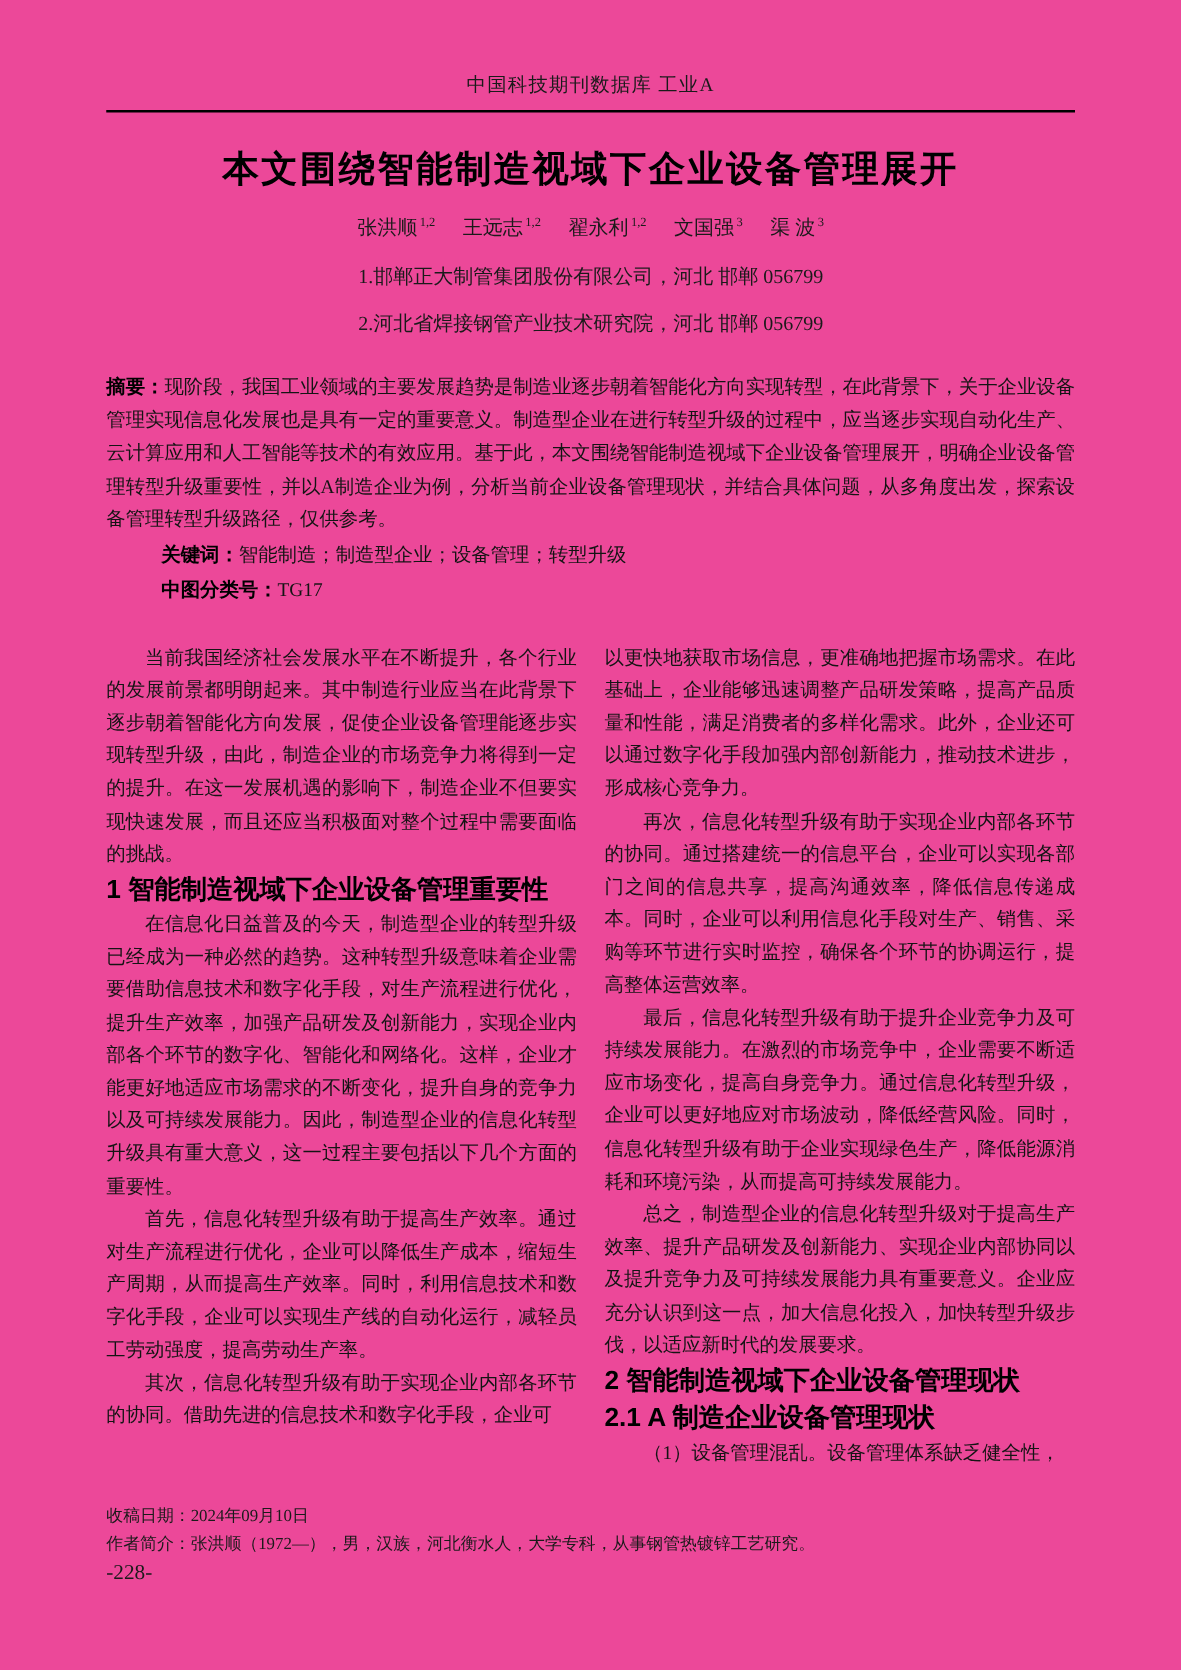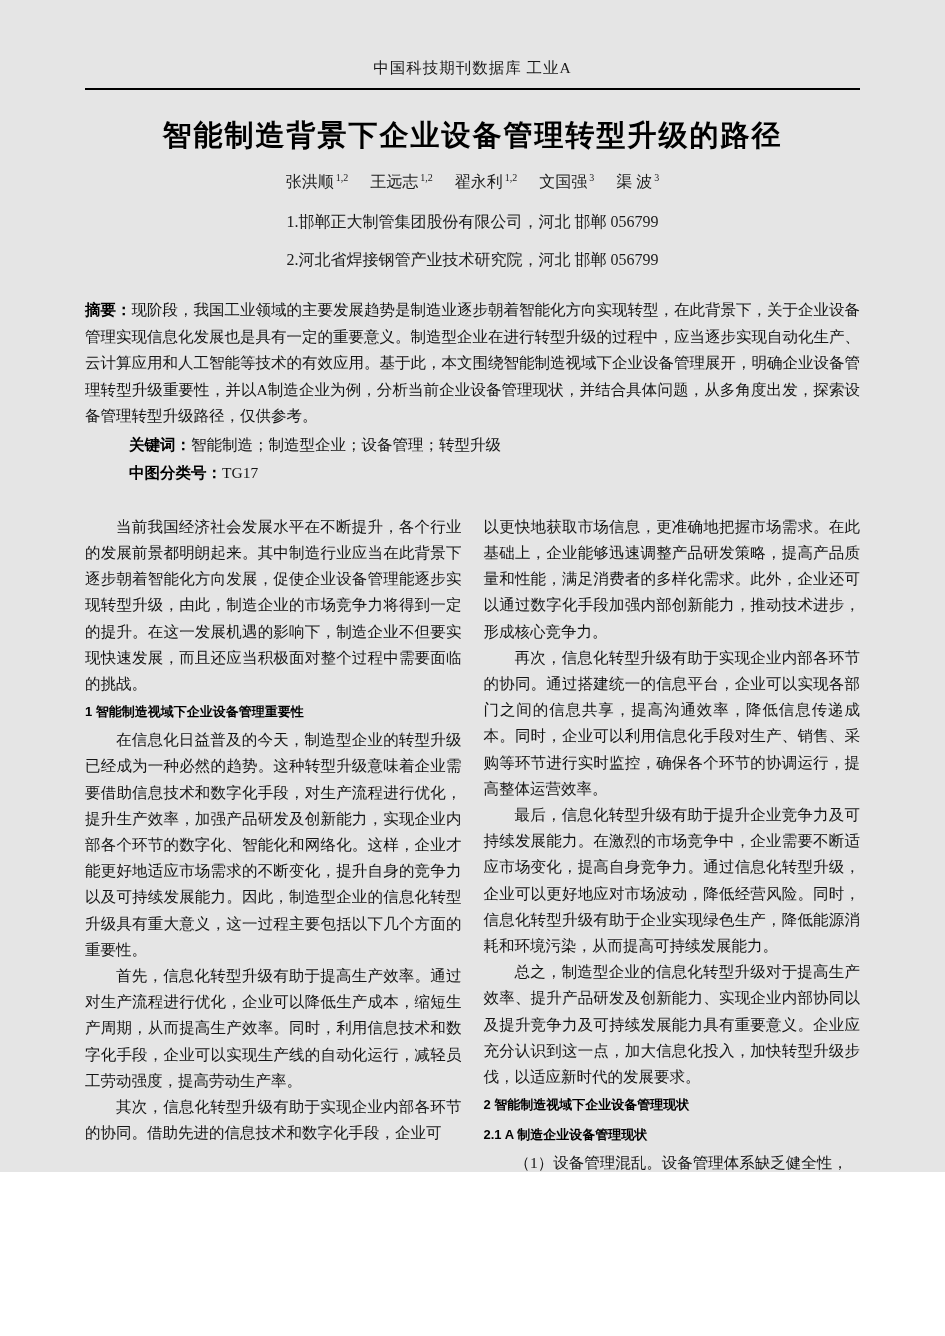--- a/index.html
+++ b/index.html
@@ -5,22 +5,22 @@
   * { margin: 0; padding: 0; box-sizing: border-box; }
   html, body { background: #ffffff; }
   body {
     font-family: "Liberation Serif", "DejaVu Serif", serif;
     color: #141414;
     width: 945px;
   }
   .page {
     position: relative;
     width: 945px;
-    height: 1172px;
-    background: #e5e5e5;
+    height: 1336px;
+    background: #ec4899;
     overflow: hidden;
   }
   .content {
     position: absolute;
     left: 85px;
     width: 775px;
     top: 0;
   }
   .running-header {
     margin-top: 58px;
@@ -89,21 +89,21 @@
     font-size: 15.5px;
     line-height: 26.2px;
     text-align: justify;
     color: #141414;
   }
   .column p { margin: 0; }
   .column p.indent { text-indent: 2em; }
   .section-heading {
     font-family: "Liberation Sans", "DejaVu Sans", sans-serif;
     font-weight: 700;
-    font-size: 13px;
+    font-size: 21px;
     line-height: 30px;
     text-align: left;
     color: #000;
   }
   .footnote {
     position: absolute;
     left: 85px;
     top: 1202px;
     width: 775px;
     font-size: 13.5px;
@@ -119,21 +119,21 @@
 </style>
 </head>
 <body>
 
 <div class="page">
   <div class="content">
 
     <div class="running-header">中国科技期刊数据库  工业A</div>
     <div class="header-rule"></div>
 
-    <h1 class="article-title">智能制造背景下企业设备管理转型升级的路径</h1>
+    <h1 class="article-title">本文围绕智能制造视域下企业设备管理展开</h1>
 
     <div class="authors">
       <span class="author"><span>张洪顺</span><sup>1,2</sup></span>
       <span class="author"><span>王远志</span><sup>1,2</sup></span>
       <span class="author"><span>翟永利</span><sup>1,2</sup></span>
       <span class="author"><span>文国强</span><sup>3</sup></span>
       <span class="author"><span>渠 波</span><sup>3</sup></span>
     </div>
 
     <div class="affiliations">
@@ -170,16 +170,17 @@
         <p class="indent">总之，制造型企业的信息化转型升级对于提高生产效率、提升产品研发及创新能力、实现企业内部协同以及提升竞争力及可持续发展能力具有重要意义。企业应充分认识到这一点，加大信息化投入，加快转型升级步伐，以适应新时代的发展要求。</p>
         <div class="section-heading">2 智能制造视域下企业设备管理现状</div>
         <div class="section-heading">2.1 A 制造企业设备管理现状</div>
         <p class="indent">（1）设备管理混乱。设备管理体系缺乏健全性，</p>
       </div>
 
     </div>
   </div>
 
   <div class="footnote">
+    <div>收稿日期：2024年09月10日</div>
     <div>作者简介：张洪顺（1972—），男，汉族，河北衡水人，大学专科，从事钢管热镀锌工艺研究。</div>
     <div class="page-number">-228-</div>
   </div>
 </div>
 
 </body></html>

